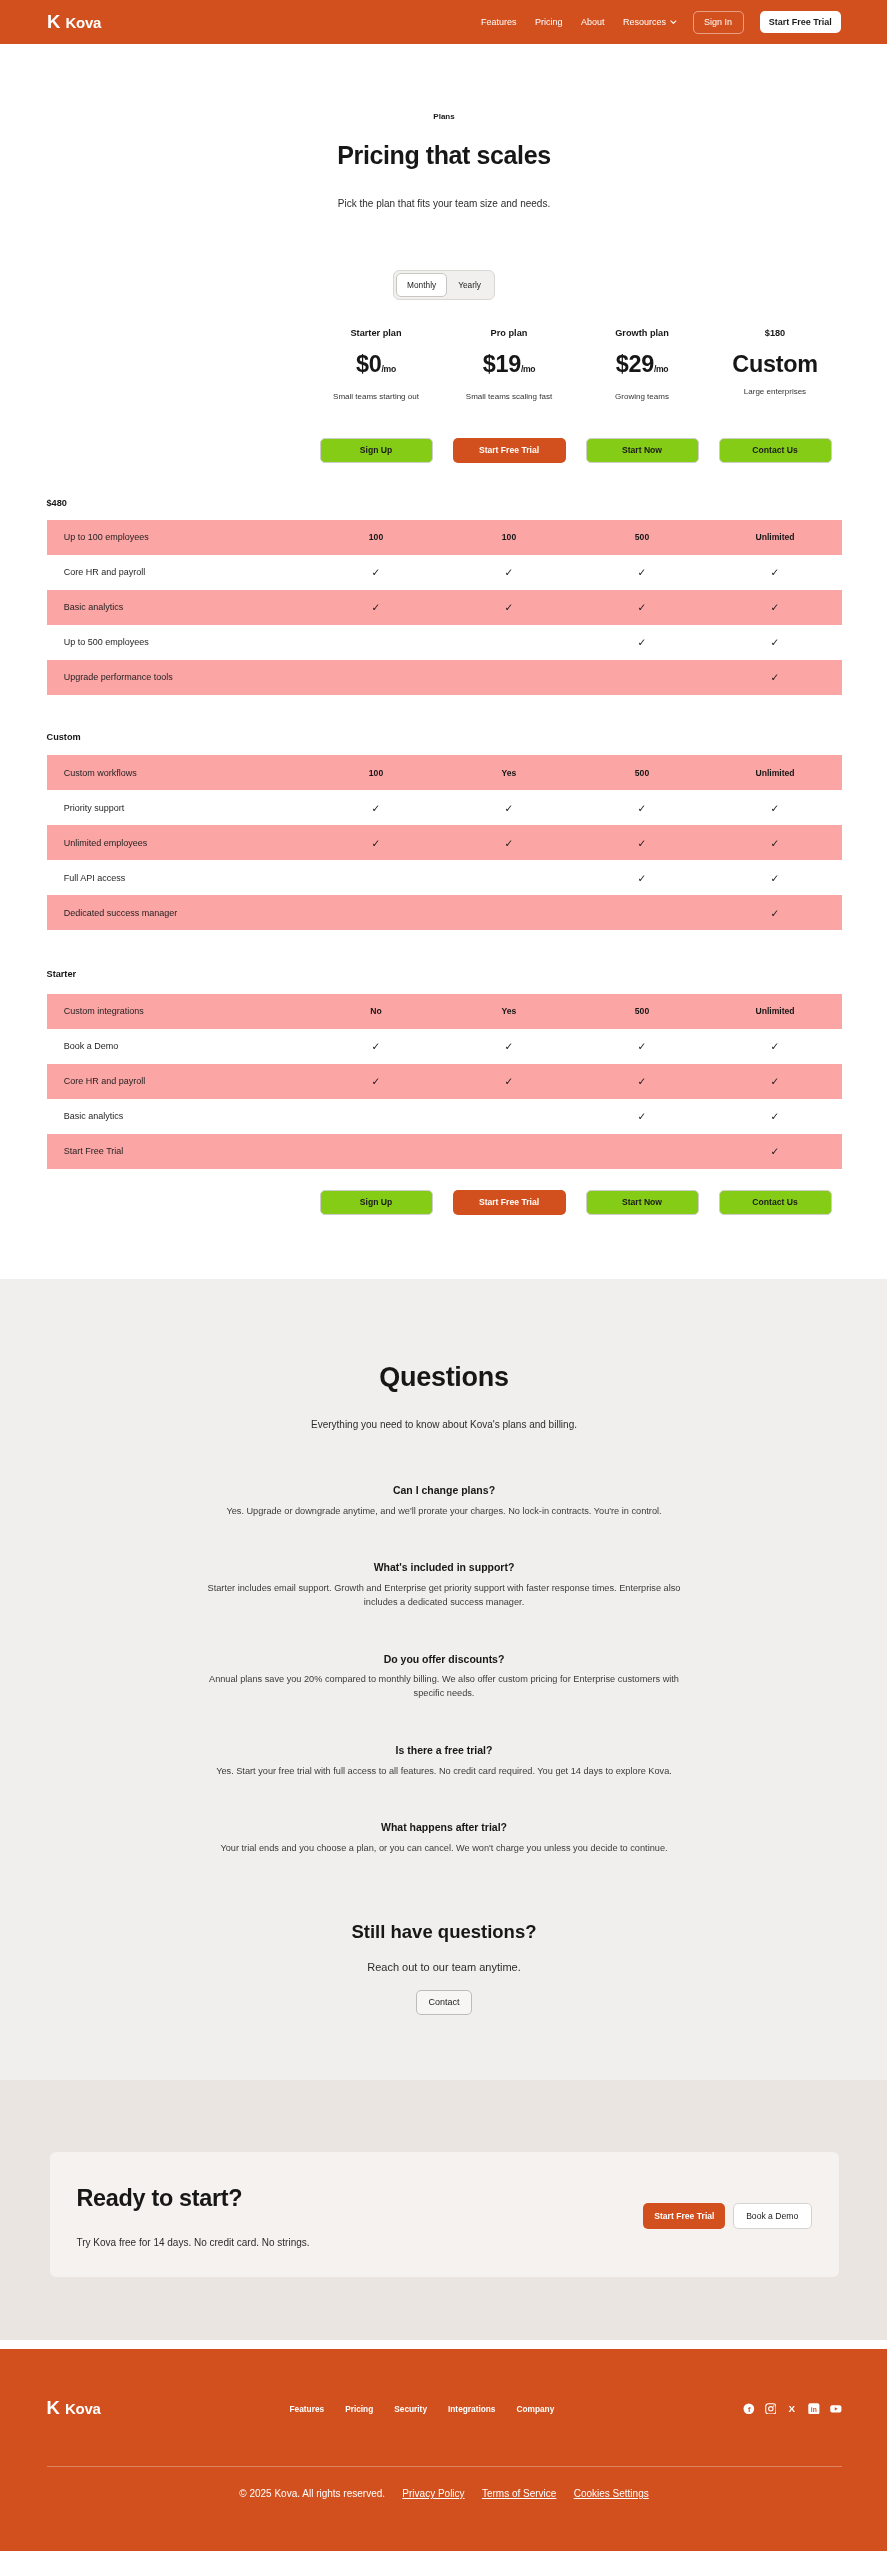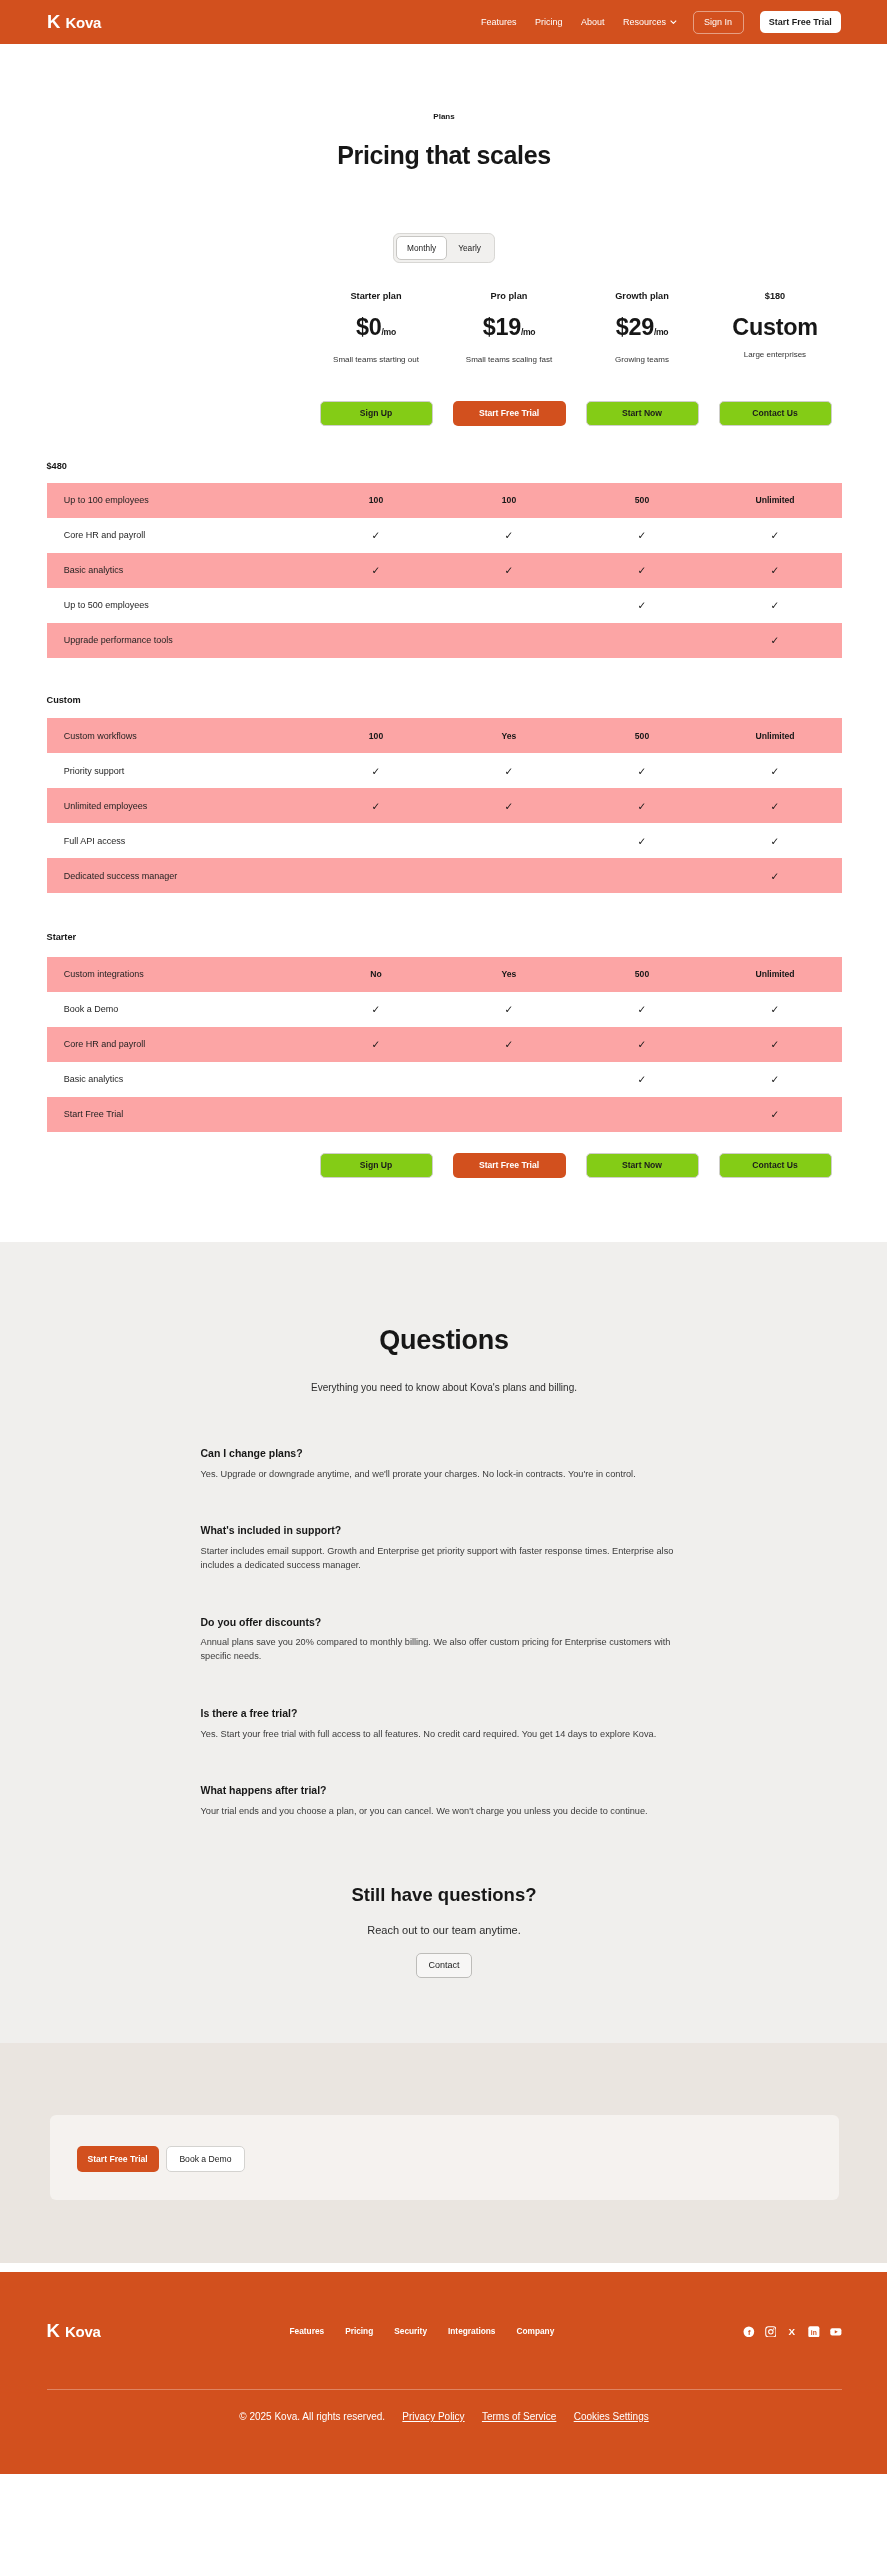--- a/index.html
+++ b/index.html
@@ -51,21 +51,21 @@
   .cmp-row { height:35px; }
   .cmp-row.odd { background:#fca5a5; }
   .feature-label { padding-left:17.3px; font-size:9px; color:#1f1f1f; }
   .cell-val { text-align:center; font-size:8.6px; font-weight:700; }
   .cell-val .check { font-weight:400; font-size:10.5px; }
 
   
   .faq-section { background:#F0EFED; padding-top:80px; padding-bottom:65px; }
   .faq-title { text-align:center; font-size:27px; font-weight:600; line-height:36px; letter-spacing:-0.3px; }
   .faq-sub { margin-top:22px; text-align:center; font-size:10px; line-height:15px; color:#2c2c2c; }
-  .faq-list { width:487px; margin:52px auto 0; }
+  .faq-list { width:487px; margin:52px auto 0;text-align:center; }
   .faq-item { margin-bottom:43px; }
   .faq-item:last-child { margin-bottom:0; }
   .faq-q { font-size:10.5px; font-weight:700; line-height:13.6px; }
   .faq-a { margin-top:7.4px; font-size:9.2px; line-height:13.6px; color:#3b3b3b; }
   .still-title { margin-top:65px; text-align:center; font-size:18.5px; font-weight:600; line-height:22px; }
   .still-sub { margin-top:17.3px; text-align:center; font-size:11px; line-height:15px; color:#2c2c2c; }
   .contact-wrap { margin-top:15px; display:flex; justify-content:center; }
   .btn-contact { background:rgba(255,255,255,0.45); border:0.6px solid #BDBCB9; border-radius:5px; padding:6.2px 11px; font-size:9px; color:#1b1b1b; cursor:pointer; font-family:inherit; }
 
   
@@ -109,20 +109,21 @@
           </svg></a>
       </nav>
     <button class="btn-signin">Sign In</button>
     <button class="btn-header-cta">Start Free Trial</button>
   </div>
 </header>
 
 <section class="pricing-section">
   <div class="eyebrow">Plans</div>
   <h1 class="hero-title">Pricing that scales</h1>
+  <p class="hero-sub">Pick the plan that fits your team size and needs.</p>
 
   <div class="toggle-wrap">
     <div class="toggle" id="billing-toggle">
         <button class="toggle-opt selected">Monthly</button>
         <button class="toggle-opt">Yearly</button>
       </div>
   </div>
 
   <div class="cmp-grid plans-grid" id="plans-grid">
       <div></div>
@@ -308,20 +309,24 @@
     </div>
   <h3 class="still-title">Still have questions?</h3>
   <p class="still-sub">Reach out to our team anytime.</p>
   <div class="contact-wrap">
     <button class="btn-contact">Contact</button>
   </div>
 </section>
 
 <section class="cta-section">
   <div class="cta-card">
+    <div>
+      <h2 class="cta-title">Ready to start?</h2>
+      <p class="cta-sub">Try Kova free for 14 days. No credit card. No strings.</p>
+    </div>
     <div class="cta-buttons">
       <button class="btn-cta-primary">Start Free Trial</button>
       <button class="btn-cta-secondary">Book a Demo</button>
     </div>
   </div>
 </section>
 
 <div class="gap-strip"></div>
 
 <footer class="site-footer">

